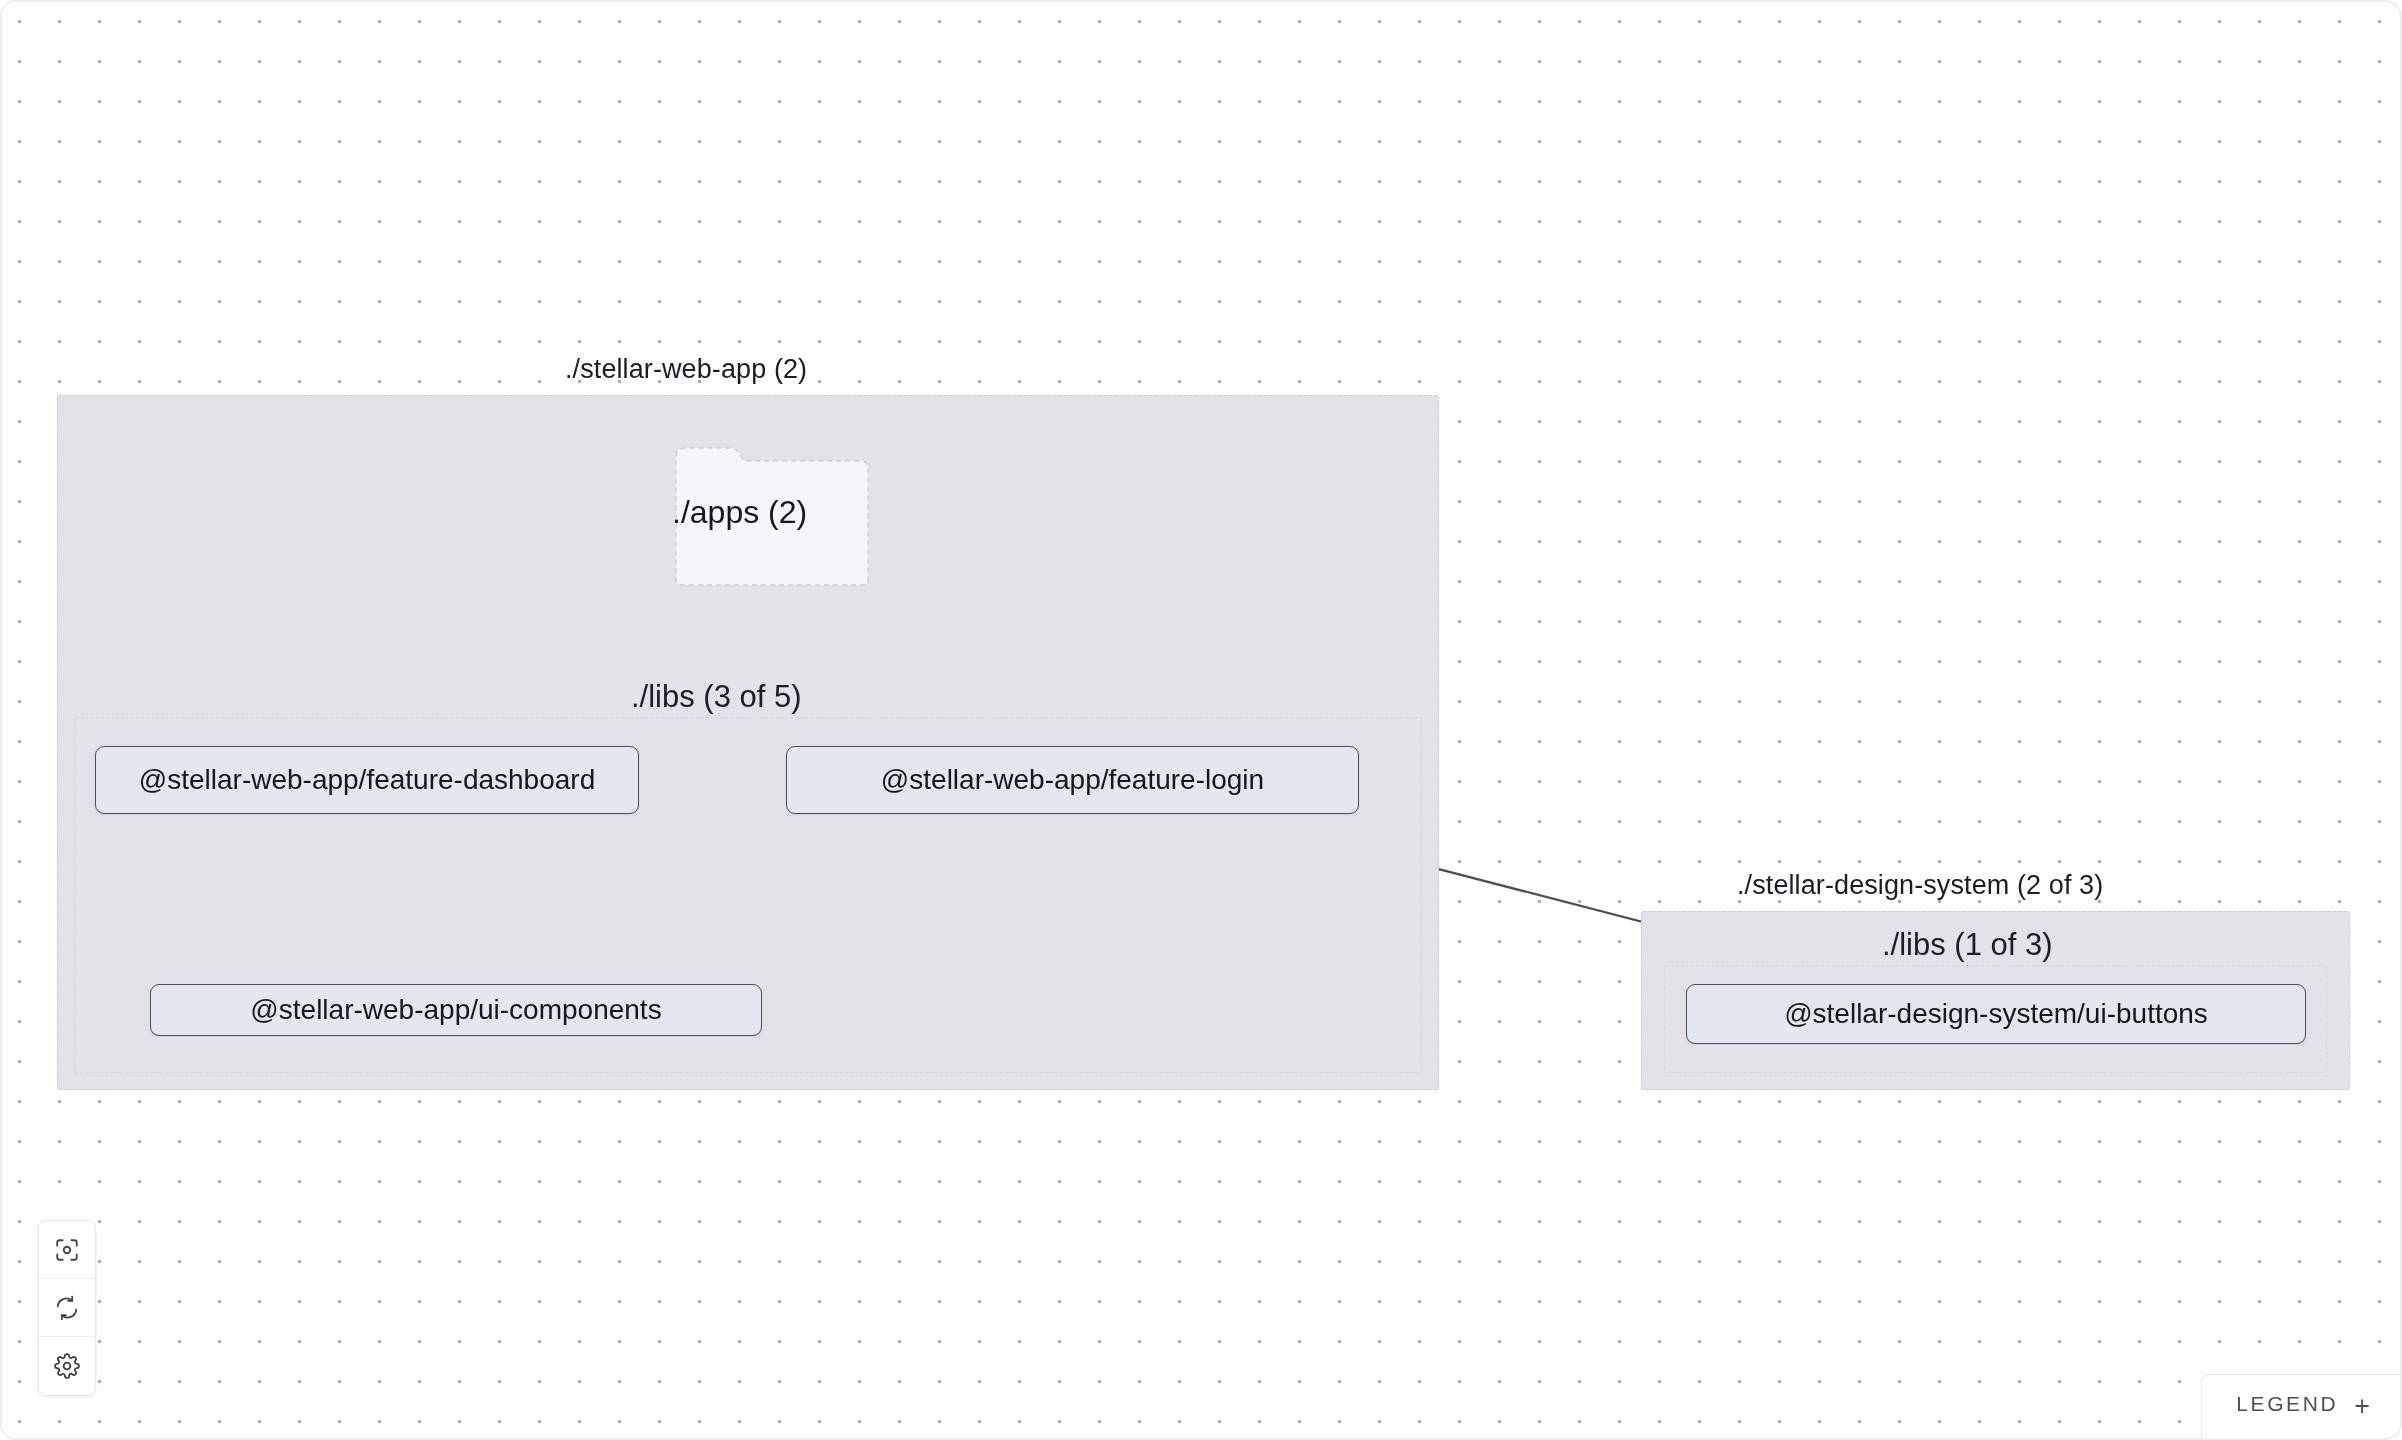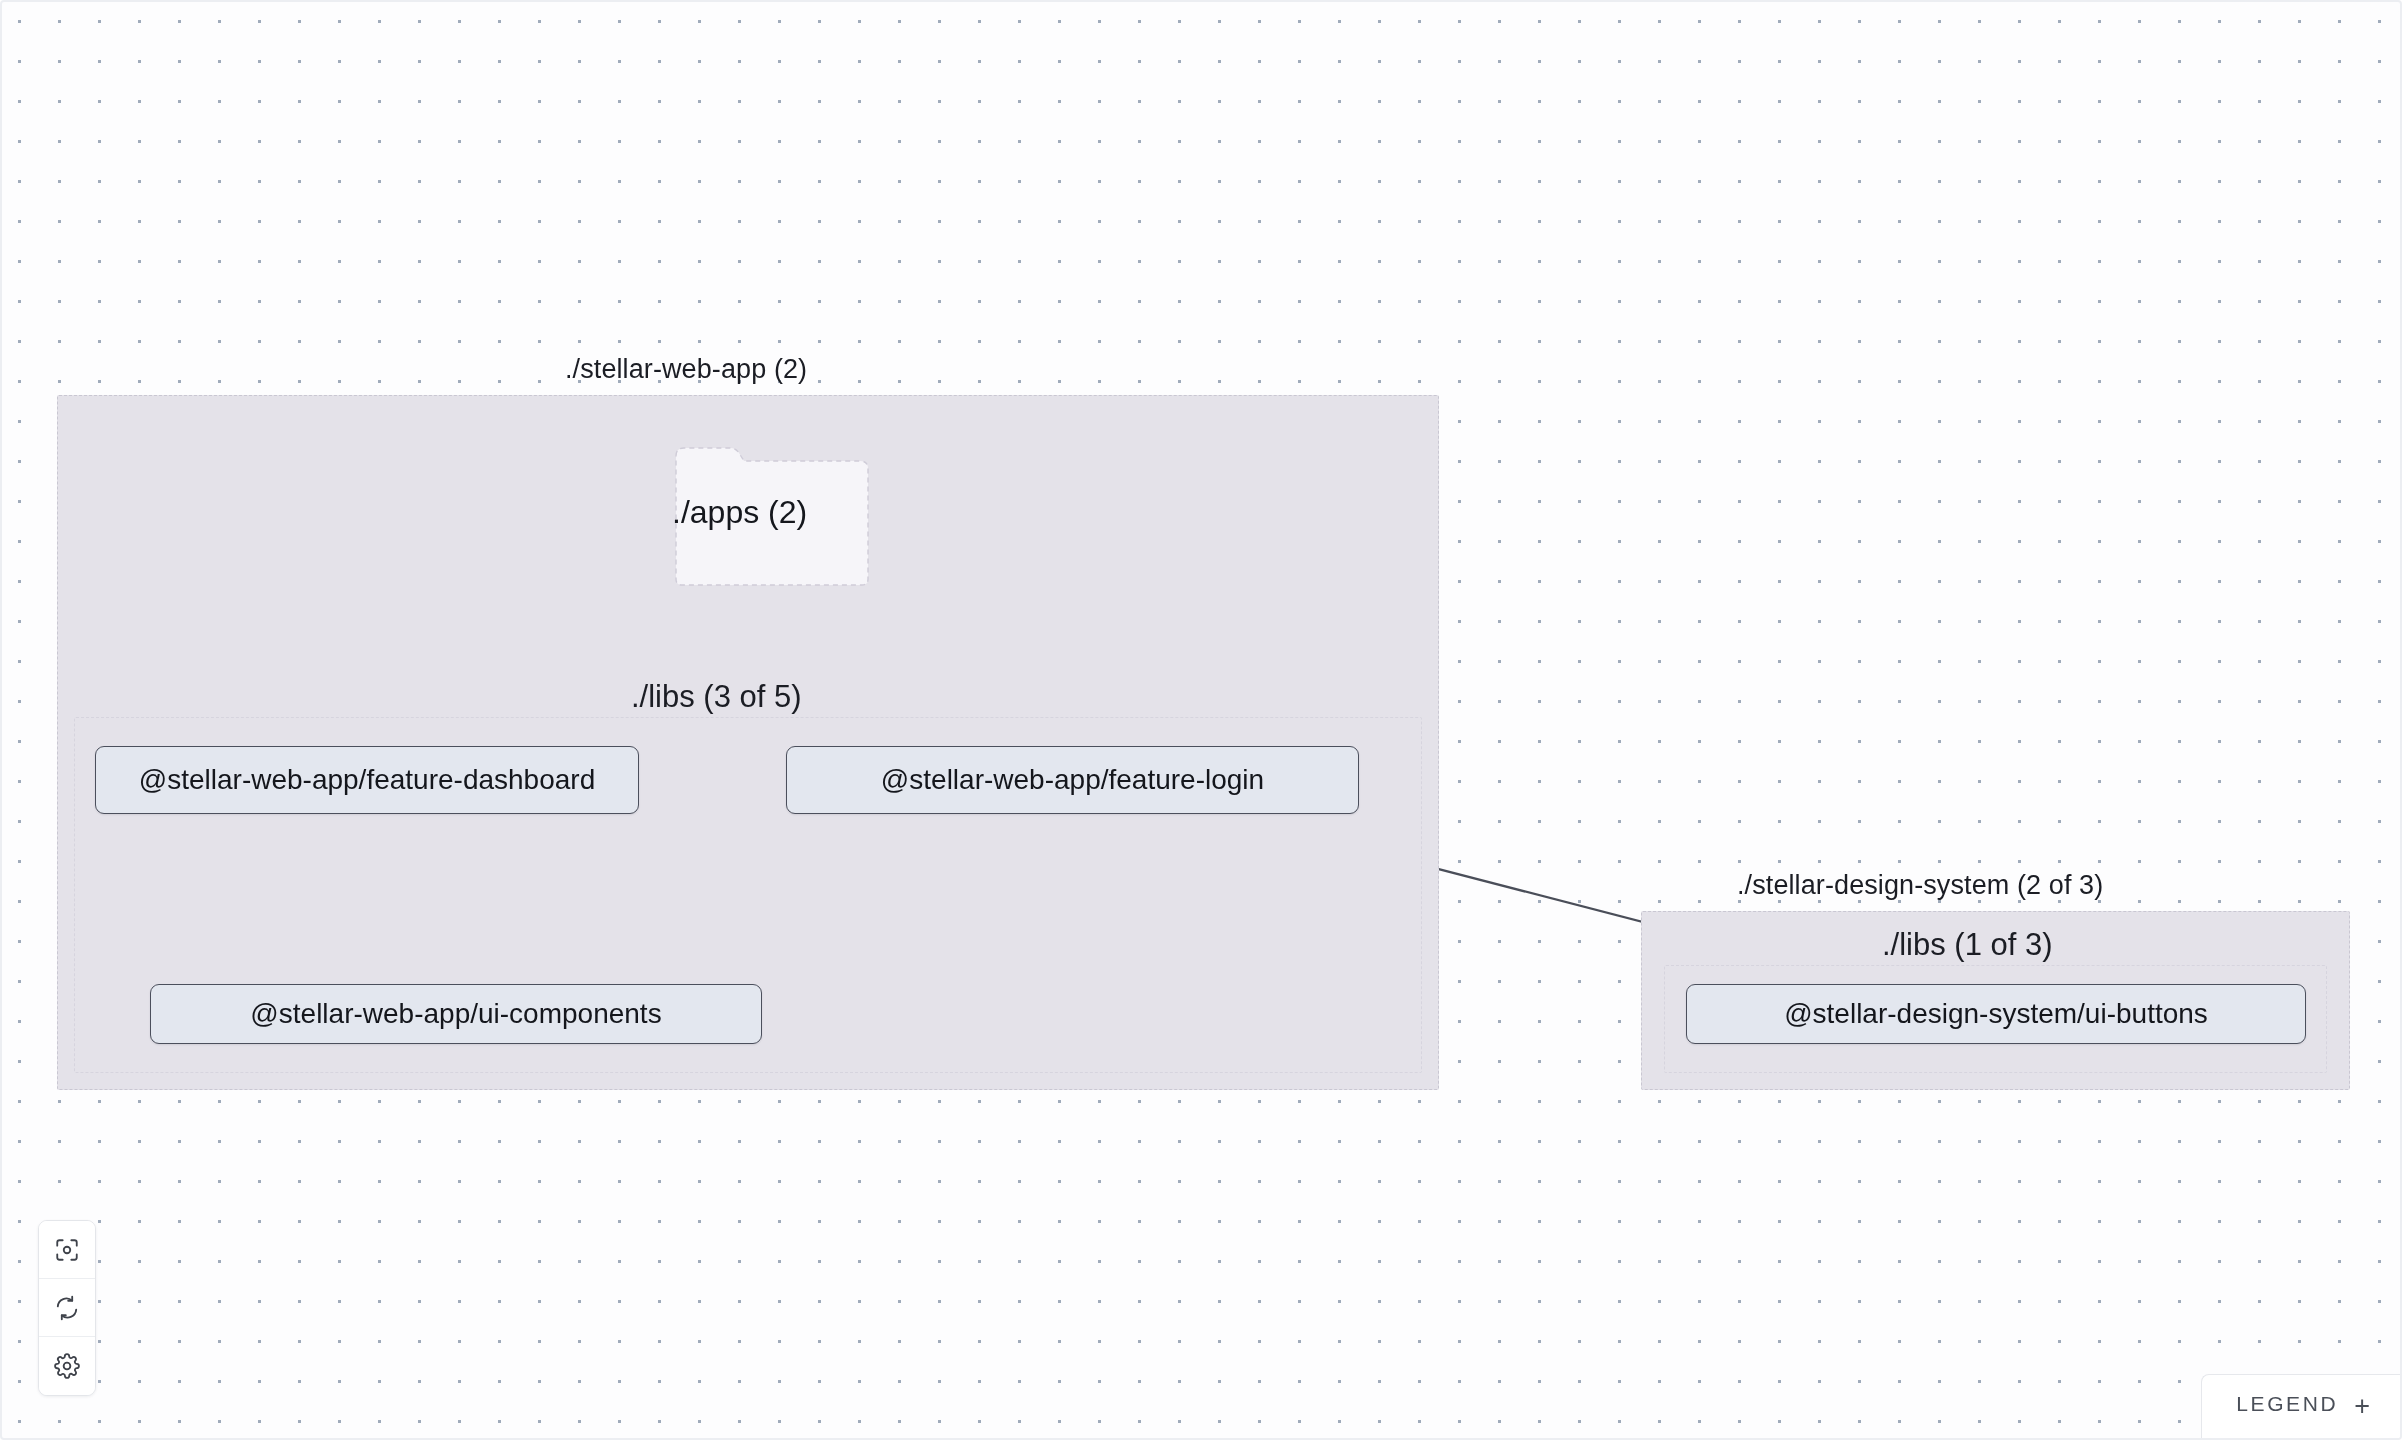--- a/index.html
+++ b/index.html
@@ -14,21 +14,21 @@
 
   #canvas {
     position: relative;
     width: 2402px;
     height: 1440px;
     background-color: #fdfdfe;
     background-image: radial-gradient(circle at 1px 1px, #a0abbb 2.2px, transparent 2.4px);
     background-size: 40px 40px;
     background-position: 16px 18px;
     border: 2px solid #eceef2;
-    border-radius: 4px;
+    border-radius: 16px;
     overflow: hidden;
   }
 
   
   .project-box {
     position: absolute;
     background: #e4e2e9;
     border: 1.5px dashed #c9c7d2;
     border-radius: 2px;
   }
@@ -195,21 +195,21 @@
   <div class="dir-box" style="left:72px; top:715px; width:1348px; height:356px;"></div>
 
   <div class="lib-node" style="left:93px; top:744px; width:544px; height:68px;">
     <span class="lib-label">@stellar-web-app/feature-dashboard</span>
   </div>
 
   <div class="lib-node" style="left:784px; top:744px; width:573px; height:68px;">
     <span class="lib-label">@stellar-web-app/feature-login</span>
   </div>
 
-  <div class="lib-node" style="left:148px; top:982px; width:612px; height:60px;">
+  <div class="lib-node" style="left:148px; top:982px; width:612px; height:52px;">
     <span class="lib-label">@stellar-web-app/ui-components</span>
   </div>
 
   <div class="project-label" style="left:1735px; top:870px;">./stellar-design-system (2 of 3)</div>
 
   <div class="project-box" style="left:1639px; top:909px; width:709px; height:179px;"></div>
 
   <div class="dir-label" style="left:1880px; top:927px;">./libs (1 of 3)</div>
 
   <div class="dir-box" style="left:1662px; top:963px; width:663px; height:108px;"></div>

